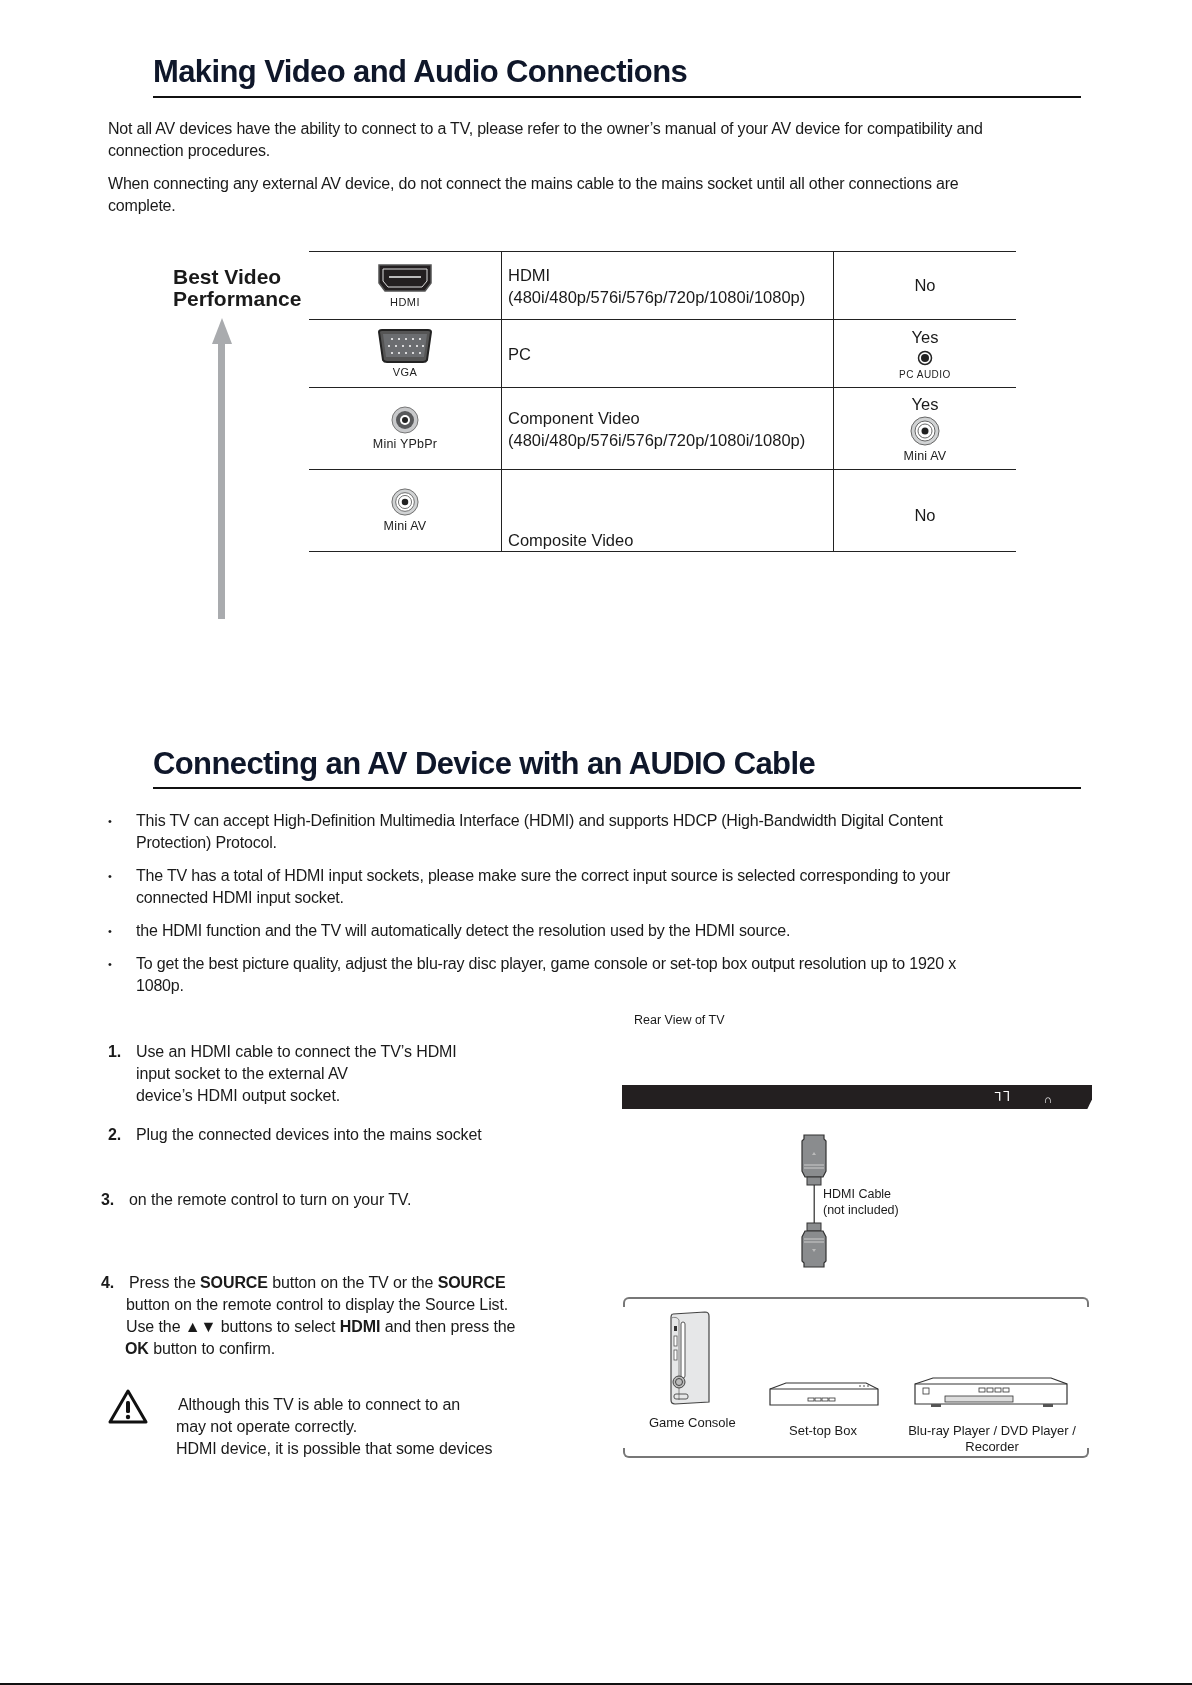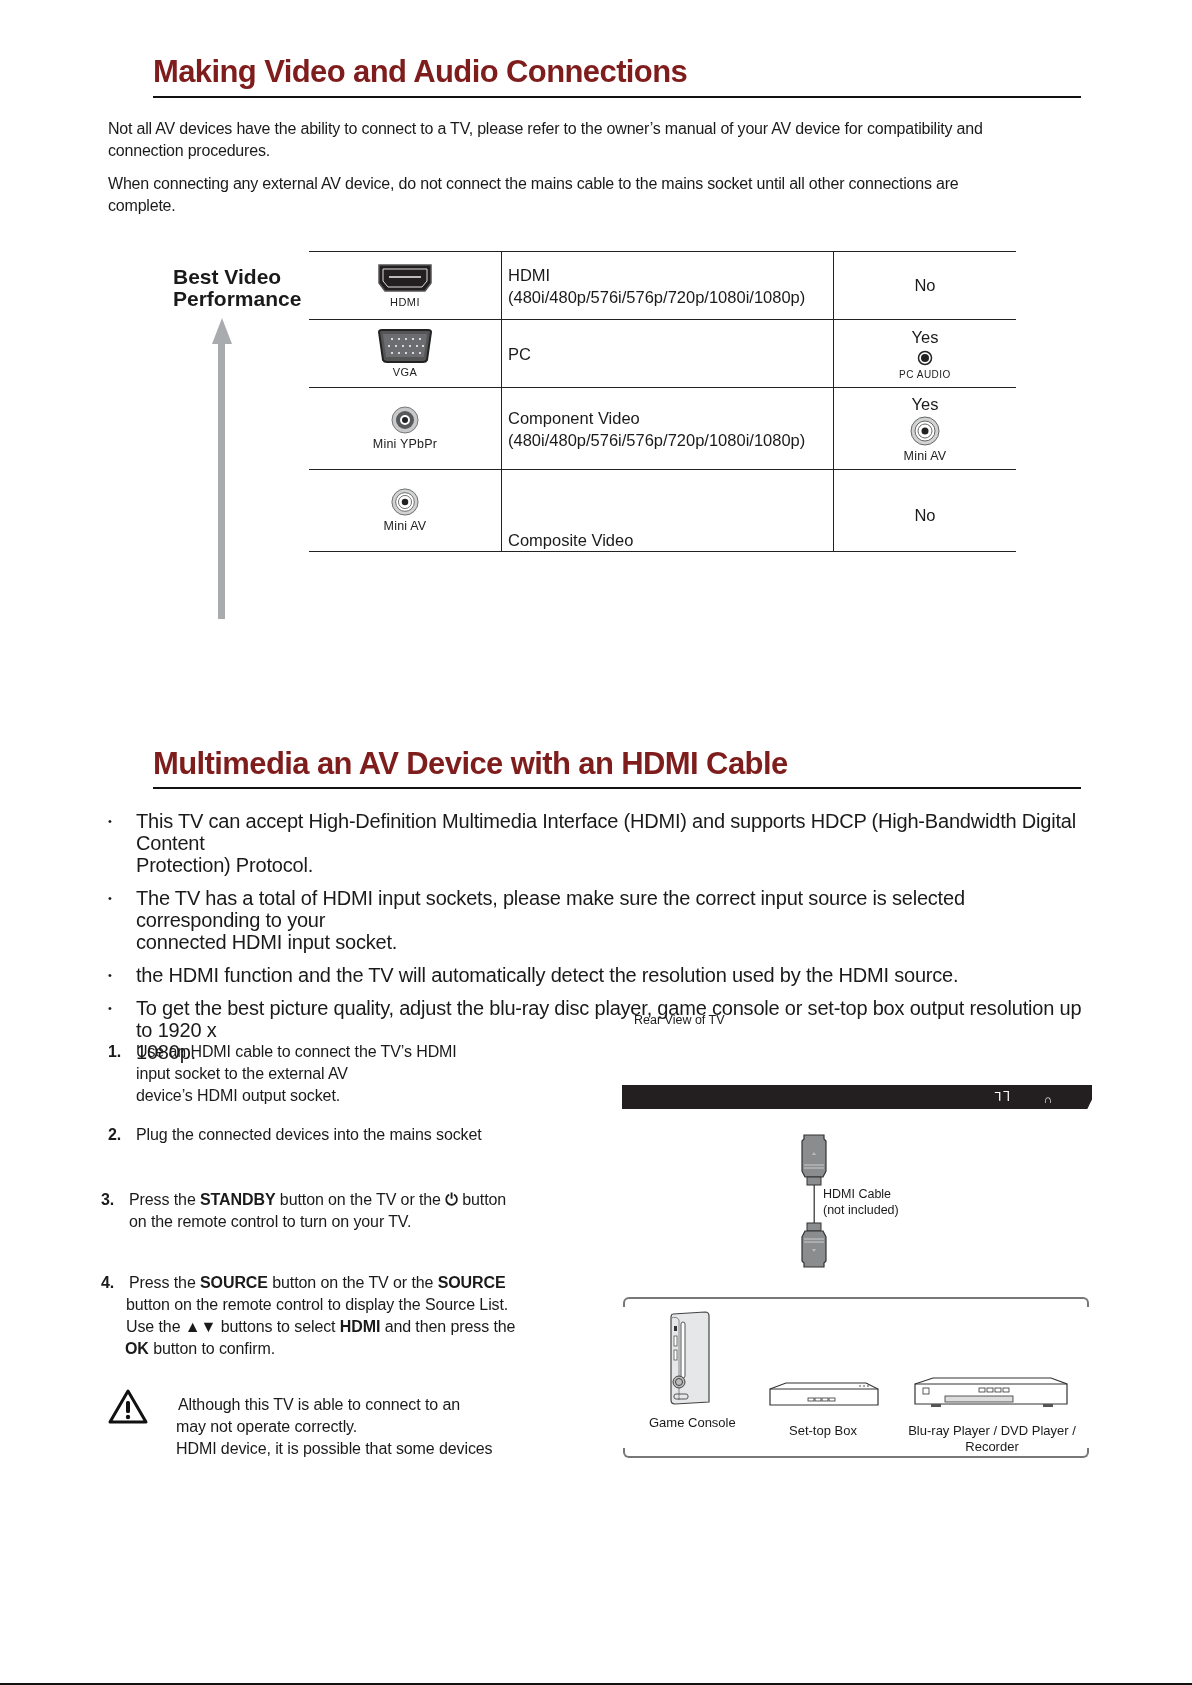--- a/index.html
+++ b/index.html
@@ -1,37 +1,37 @@
 <!DOCTYPE html>
 <html><head>
 <meta charset="utf-8">
 <style>
   html, body { margin:0; padding:0; background:#fff; }
   body { width:1192px; height:1685px; position:relative; overflow:hidden;
          font-family:"Liberation Sans", "DejaVu Sans", sans-serif; color:#1a1a1a; }
   .abs { position:absolute; }
   .h1 { font-family:"Liberation Sans", sans-serif; font-weight:bold; font-size:31px;
-        letter-spacing:-0.6px; color:#7f1d1d; white-space:nowrap; }
+        letter-spacing:-0.6px; color:#0f172a; white-space:nowrap; }
   .rule { height:2px; background:#111; }
   .para { font-size:16px; line-height:22px; letter-spacing:-0.2px; }
   
   .tbl { left:309px; top:251px; width:707px; border-top:1px solid #222; }
   .row { display:flex; border-bottom:1px solid #222; }
   .c1 { width:192px; display:flex; flex-direction:column; align-items:center; justify-content:center; }
   .c2 { width:333px; border-left:1px solid #222; border-right:1px solid #222; display:flex; flex-direction:column; justify-content:center; padding-left:6px; box-sizing:border-box; font-size:16.5px; line-height:22px; }
   .c3 { width:182px; display:flex; flex-direction:column; align-items:center; justify-content:center; font-size:16.5px; text-align:center; }
   .hdr .c2, .hdr .c3 { font-weight:bold; font-size:16px; line-height:22px; }
   .hdr .c2 { align-items:center; padding-left:0; }
   .small { font-size:11px; letter-spacing:0.5px; color:#222; margin-top:3px; }
   .best { left:173px; top:266px; font-weight:bold; font-size:21px; line-height:22px; }
   .arrow-shaft { left:218px; top:340px; width:7px; height:279px; background:#a9abae; }
   .arrow-head { left:212px; top:318px; width:0; height:0; border-left:10px solid transparent; border-right:10px solid transparent; border-bottom:26px solid #a9abae; }
   
   .bullets { left:104px; top:810px; width:980px; margin:0; padding:0; list-style:none; }
-  .bullets li { position:relative; padding-left:32px; font-size:20px; line-height:22px; margin-bottom:11px; letter-spacing:-0.2px; }
+  .bullets li { position:relative; padding-left:32px; font-size:16px; line-height:22px; margin-bottom:11px; letter-spacing:-0.2px; }
   .bullets li::before { content:"•"; position:absolute; left:4px; top:0; font-size:11px; }
   .step { font-size:16px; line-height:22px; letter-spacing:-0.1px; }
   .step .num { font-weight:bold; position:absolute; left:0; }
   .step b { font-weight:bold; }
   
   .tvbar { left:622px; top:1085px; width:470px; height:24px; background:#231f20; clip-path:polygon(0 0,100% 0,100% 60%,99% 100%,0 100%); }
   .cap { font-size:12.5px; line-height:16px; }
   .devbox { left:623px; top:1297px; width:466px; height:161px; }
   .bracket { position:absolute; width:100%; height:10px; border:2px solid #777; box-sizing:border-box; }
   .bt { top:0; border-bottom:none; border-radius:6px 6px 0 0; }
@@ -157,21 +157,21 @@
     </div>
     <div class="c2" style="justify-content:flex-end; padding-top:30px;">
       <span>Composite Video</span>
     </div>
     <div class="c3" style="padding-top:10px;">
       <span>No</span>
     </div>
   </div>
 </div>
 
-<div class="abs h1" style="left:153px; top:746px;">Multimedia an AV Device with an HDMI Cable</div>
+<div class="abs h1" style="left:153px; top:746px;">Connecting an AV Device with an AUDIO Cable</div>
 <div class="abs rule" style="left:153px; top:787px; width:928px;"></div>
 
 <ul class="abs bullets">
   <li>
     <div>This TV can accept High-Definition Multimedia Interface (HDMI) and supports HDCP (High-Bandwidth Digital Content</div>
     <div>Protection) Protocol.</div>
   </li>
   <li>
     <div>The TV has a total of HDMI input sockets, please make sure the correct input source is selected corresponding to your</div>
     <div>connected HDMI input socket.</div>
@@ -190,21 +190,20 @@
   <div>Use an HDMI cable to connect the TV’s HDMI</div>
   <div>input socket to the external AV</div>
   <div>device’s HDMI output socket.</div>
 </div>
 <div class="abs step" style="left:108px; top:1124px; padding-left:28px; width:460px;">
   <span class="num">2.</span>
   <div>Plug the connected devices into the mains socket</div>
 </div>
 <div class="abs step" style="left:101px; top:1189px; padding-left:28px; width:480px;">
   <span class="num">3.</span>
-  <div><span>Press the </span><b>STANDBY</b><span> button on the TV or the </span><b>⏻</b><span> button</span></div>
   <div>on the remote control to turn on your TV.</div>
 </div>
 <div class="abs step" style="left:101px; top:1272px; padding-left:28px; width:480px;">
   <span class="num">4.</span>
   <div><span>Press the </span><b>SOURCE</b><span> button on  the TV or the </span><b>SOURCE</b></div>
   <div style="margin-left:-3px;">button on the remote control to display the Source List.</div>
   <div style="margin-left:-3px;"><span>Use the </span><b>▲▼</b><span> buttons to select </span><b>HDMI</b><span>  and then press  the</span></div>
   <div style="margin-left:-4px;"><b>OK</b><span> button to confirm.</span></div>
 </div>
 

